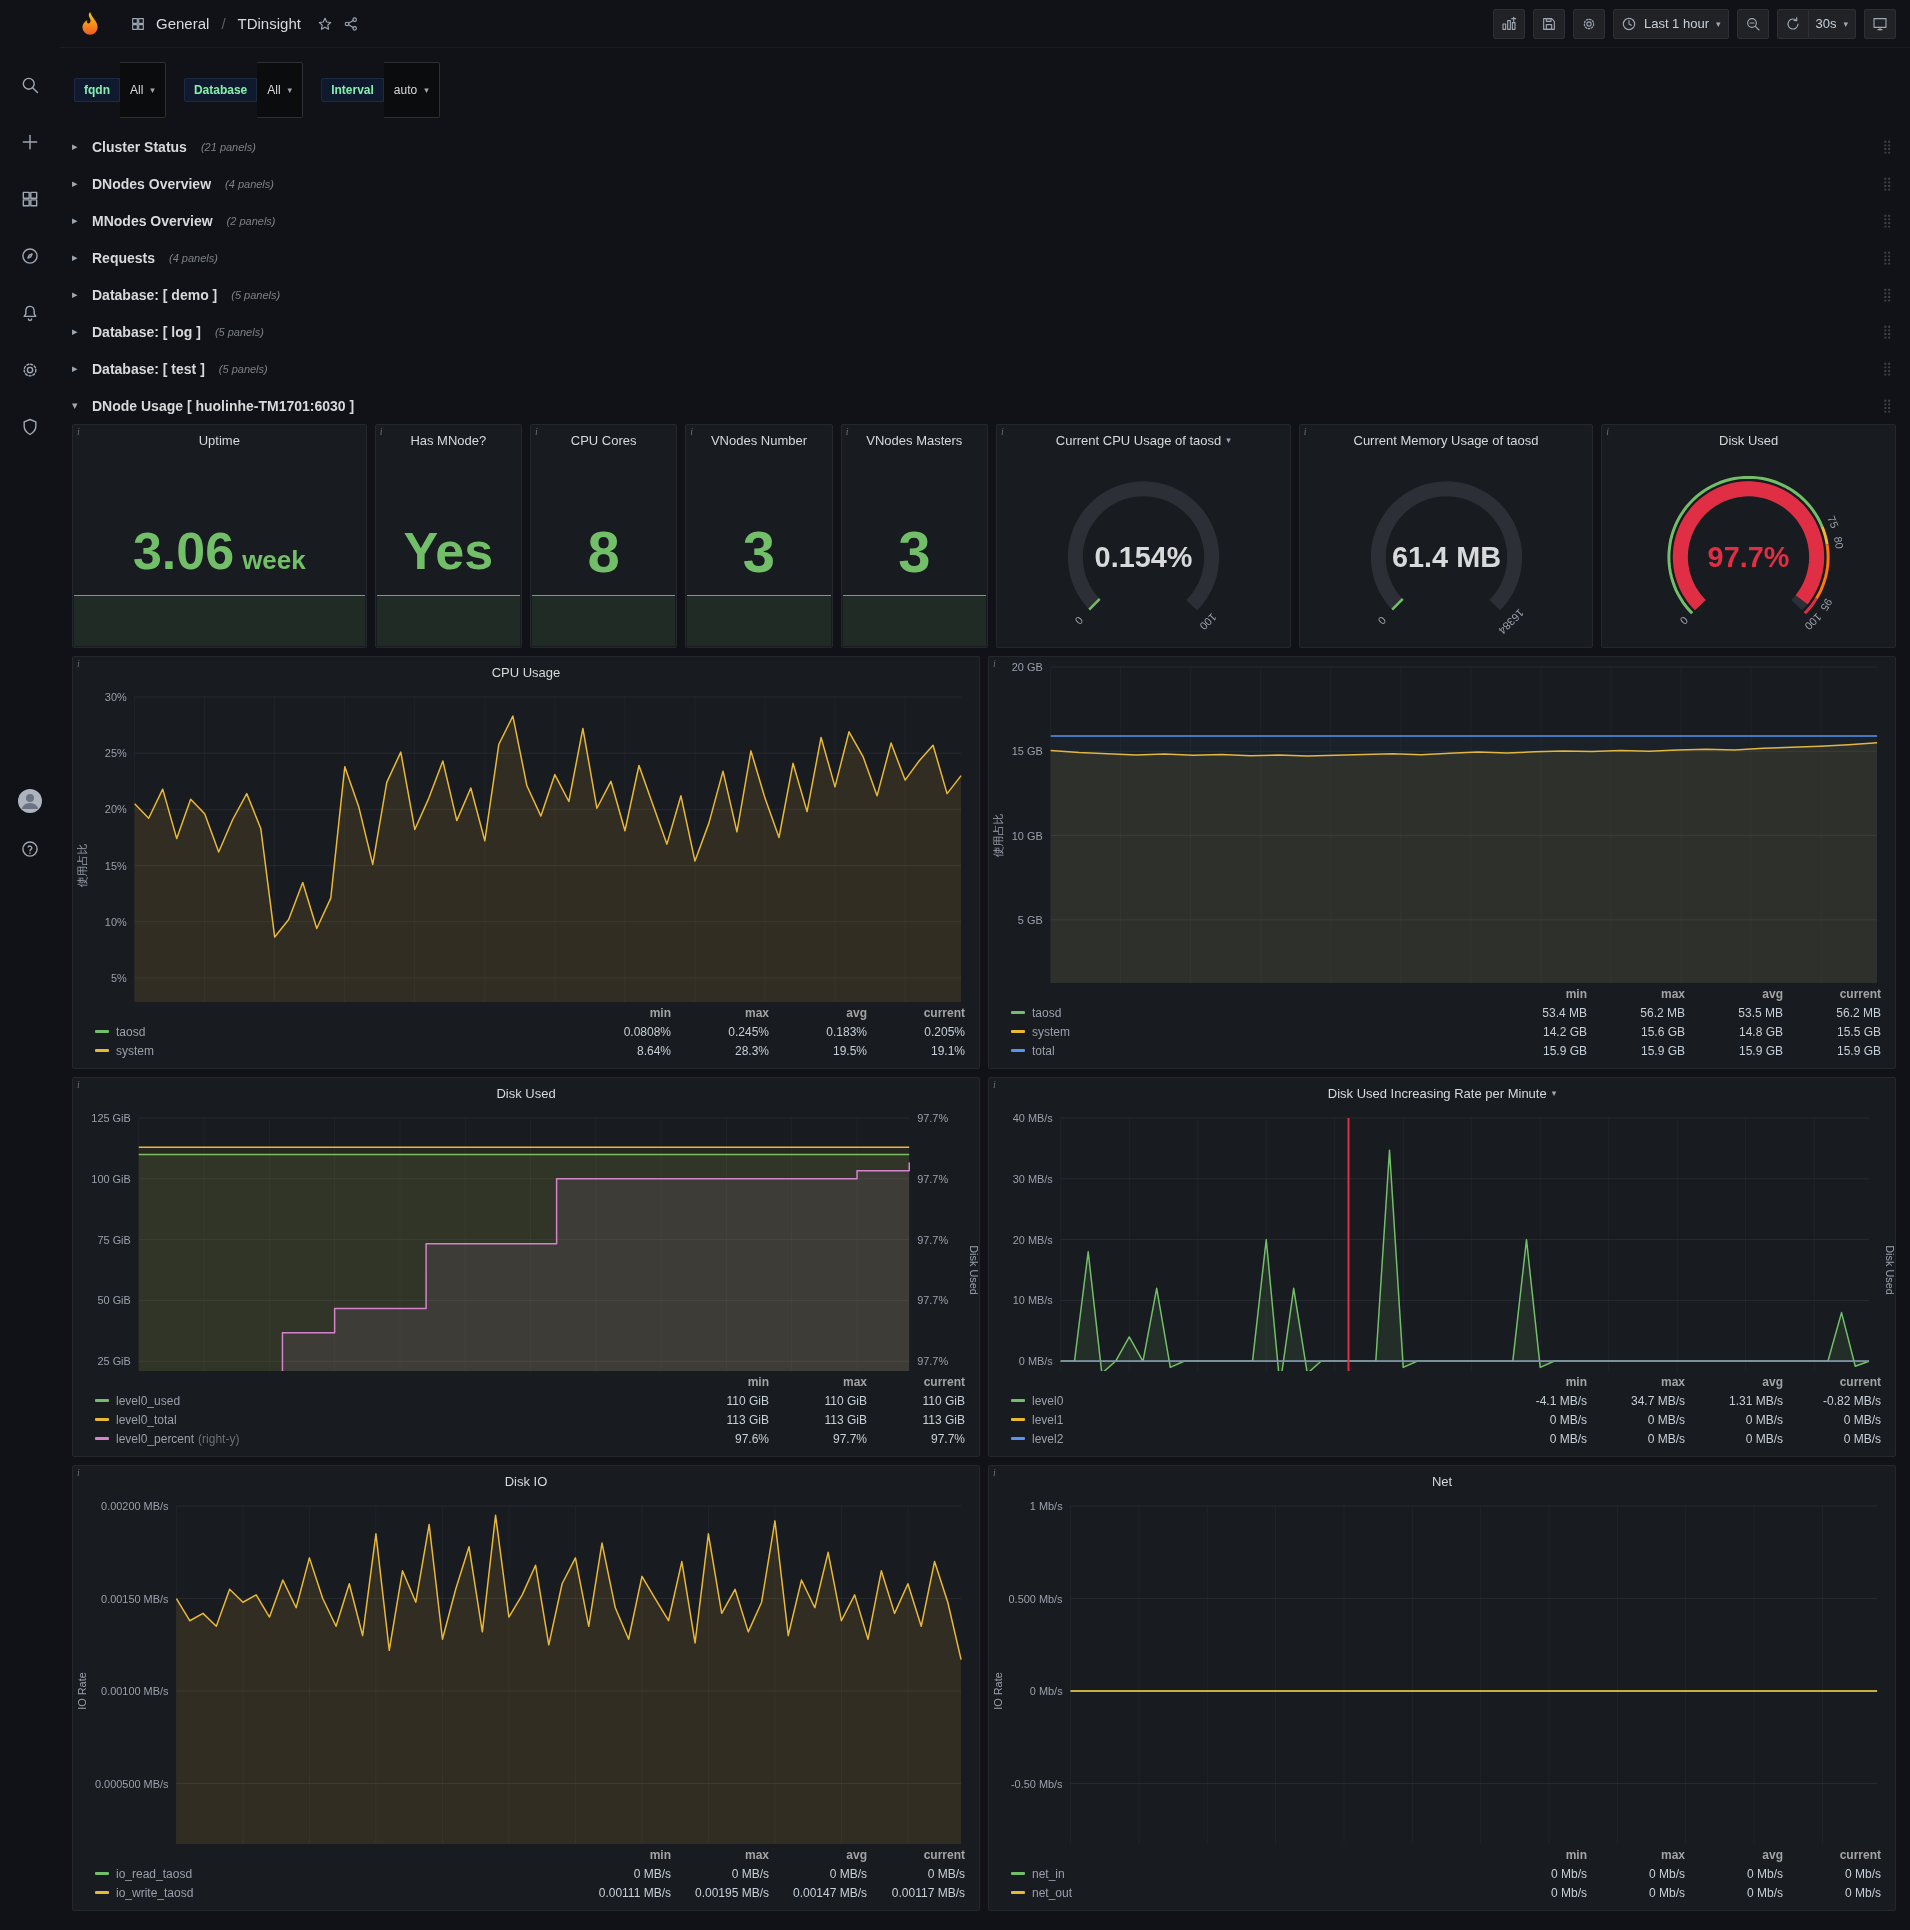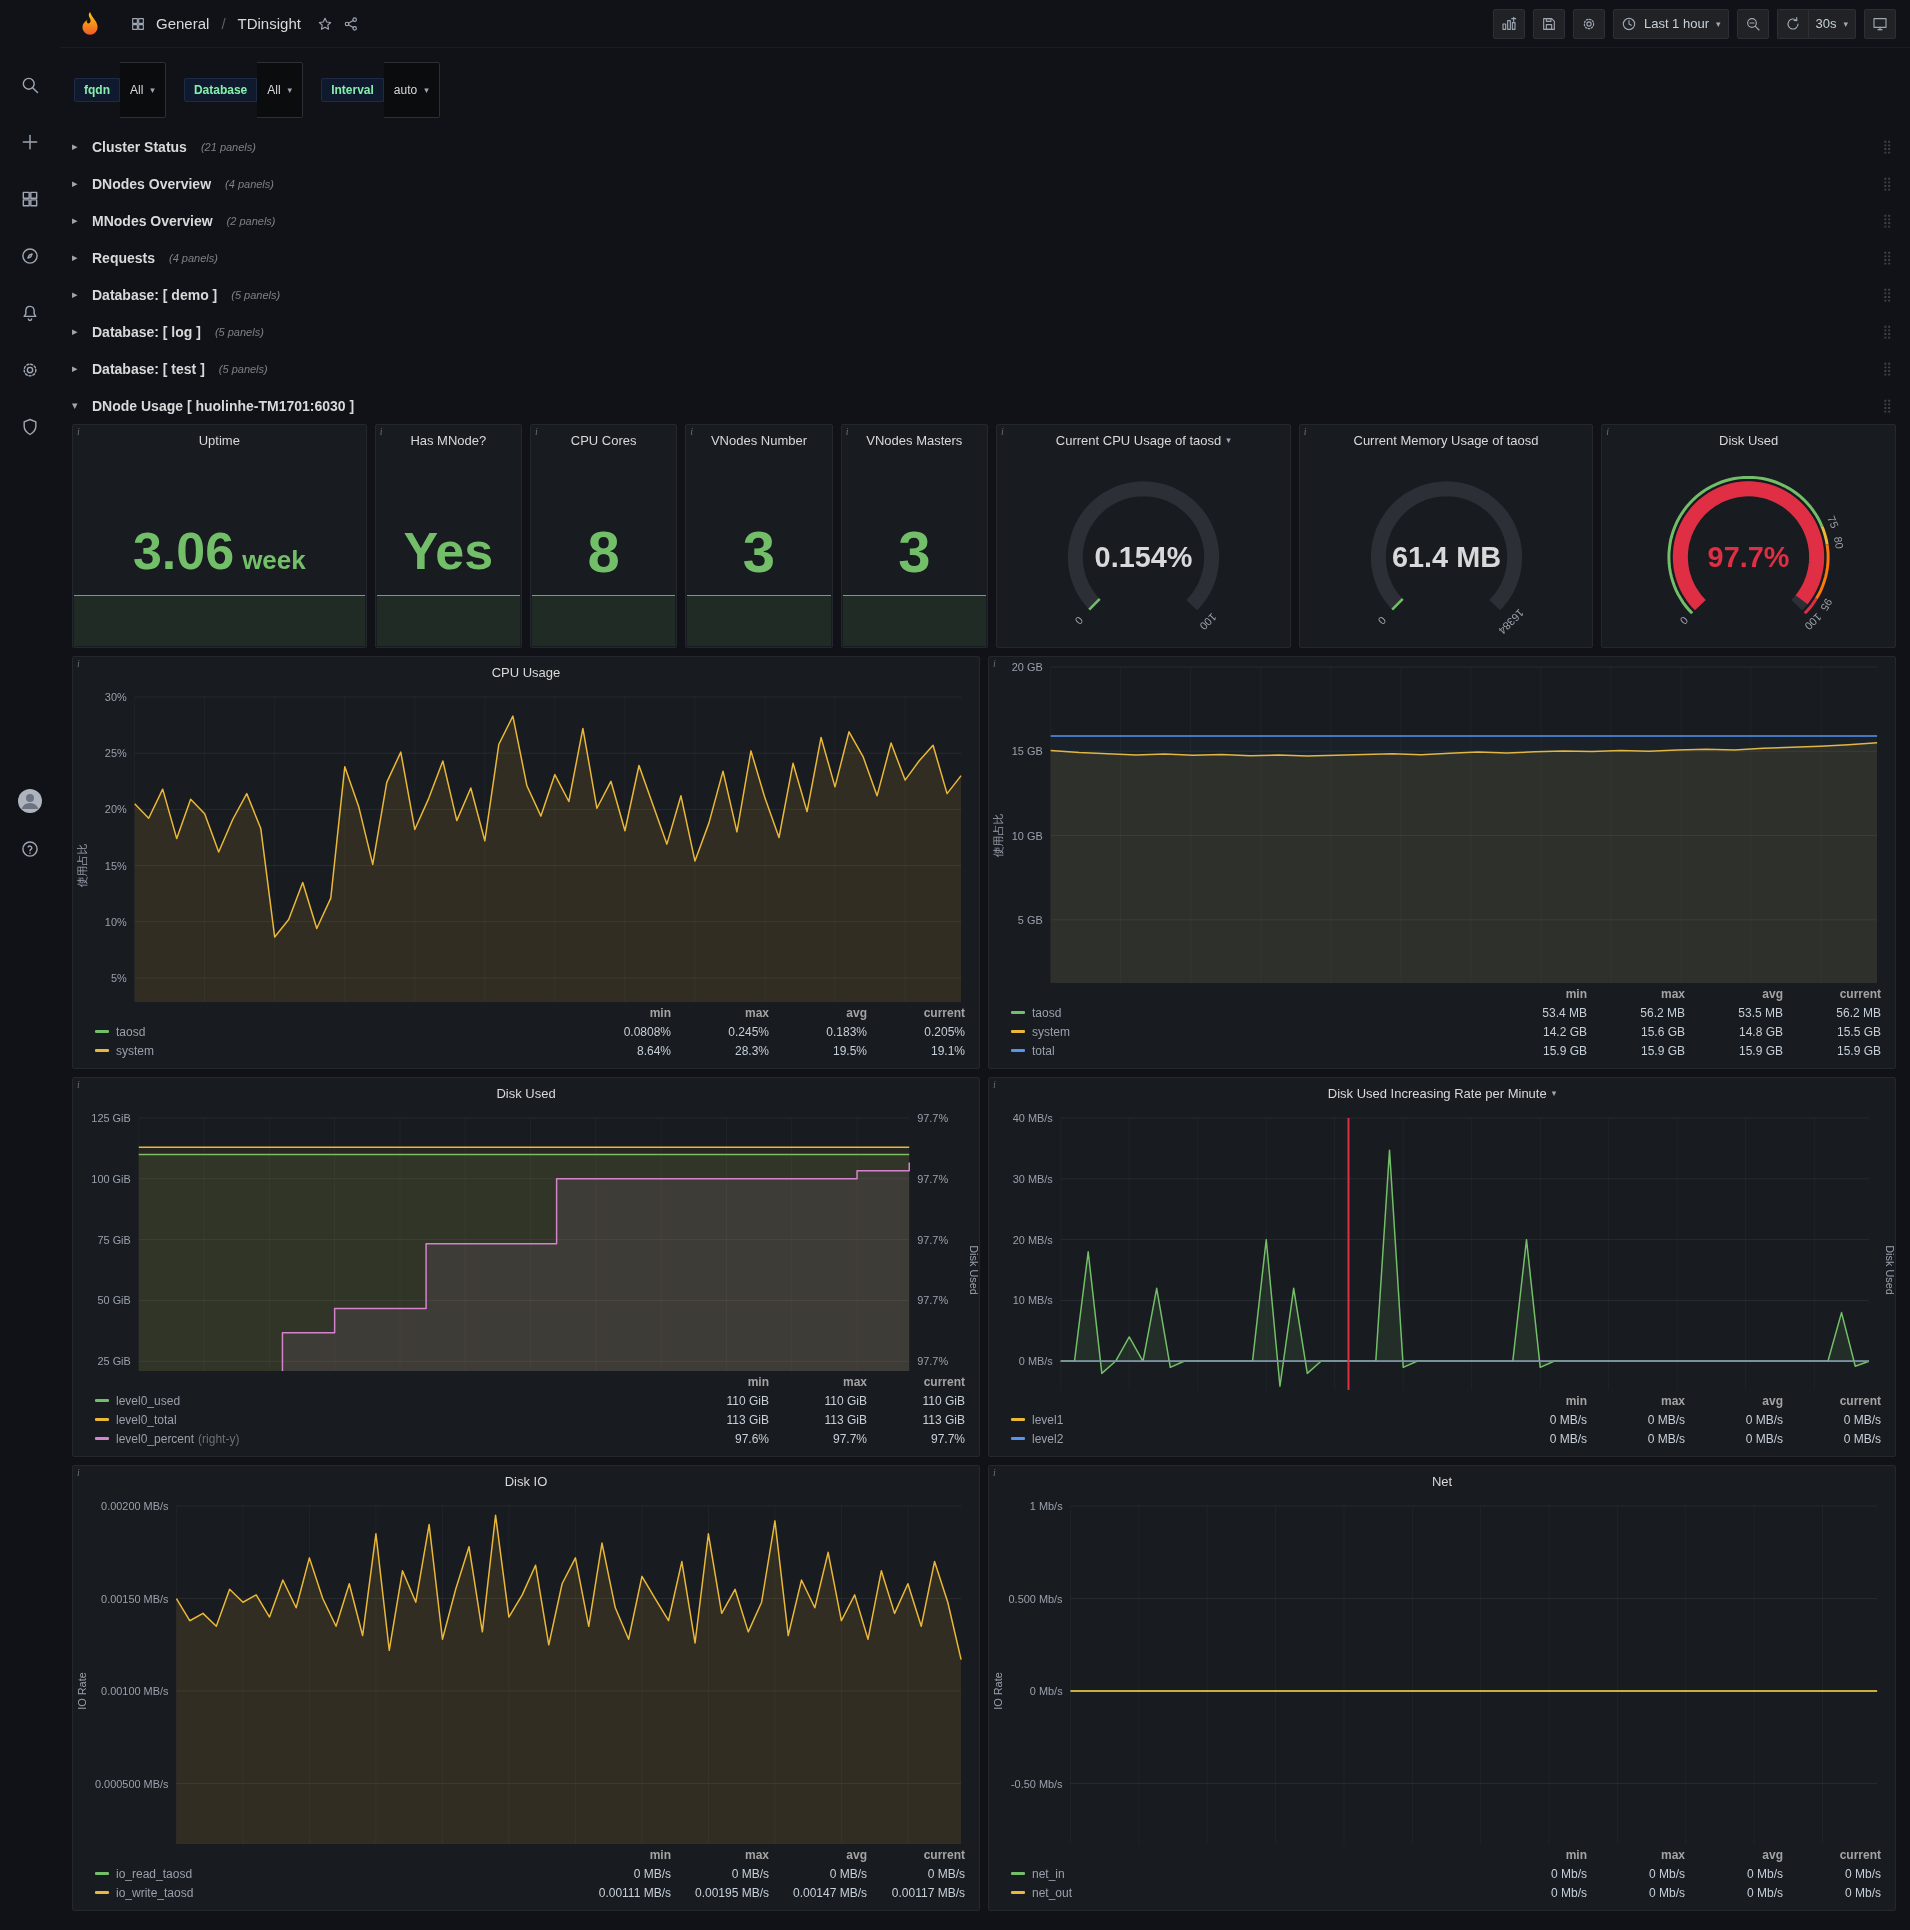--- a/index.html
+++ b/index.html
@@ -733,20 +733,30 @@
             <div class="legend">
               <div class="lrow lhead">
                 <div class="lname"></div>
                 <div class="lval">min</div>
                 <div class="lval">max</div>
                 <div class="lval">avg</div>
                 <div class="lval">current</div>
               </div>
               <div class="lrow">
                 <div class="lname">
+                  <span class="dash" style="background: rgb(115, 191, 105);"></span>
+                  <span class="sname">level0</span>
+                </div>
+                <div class="lval">-4.1 MB/s</div>
+                <div class="lval">34.7 MB/s</div>
+                <div class="lval">1.31 MB/s</div>
+                <div class="lval">-0.82 MB/s</div>
+              </div>
+              <div class="lrow">
+                <div class="lname">
                   <span class="dash" style="background: rgb(234, 184, 57);"></span>
                   <span class="sname">level1</span>
                 </div>
                 <div class="lval">0 MB/s</div>
                 <div class="lval">0 MB/s</div>
                 <div class="lval">0 MB/s</div>
                 <div class="lval">0 MB/s</div>
               </div>
               <div class="lrow">
                 <div class="lname">

